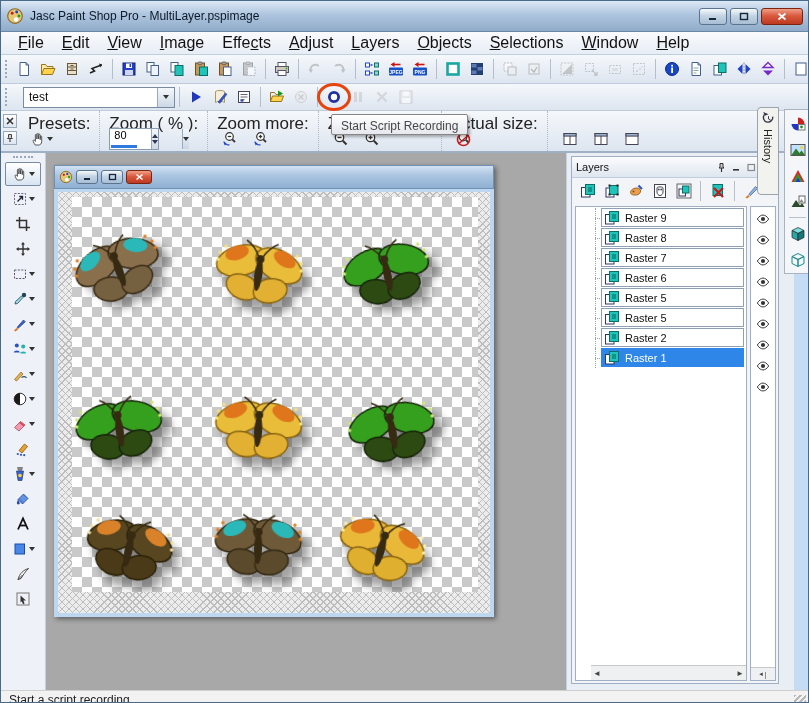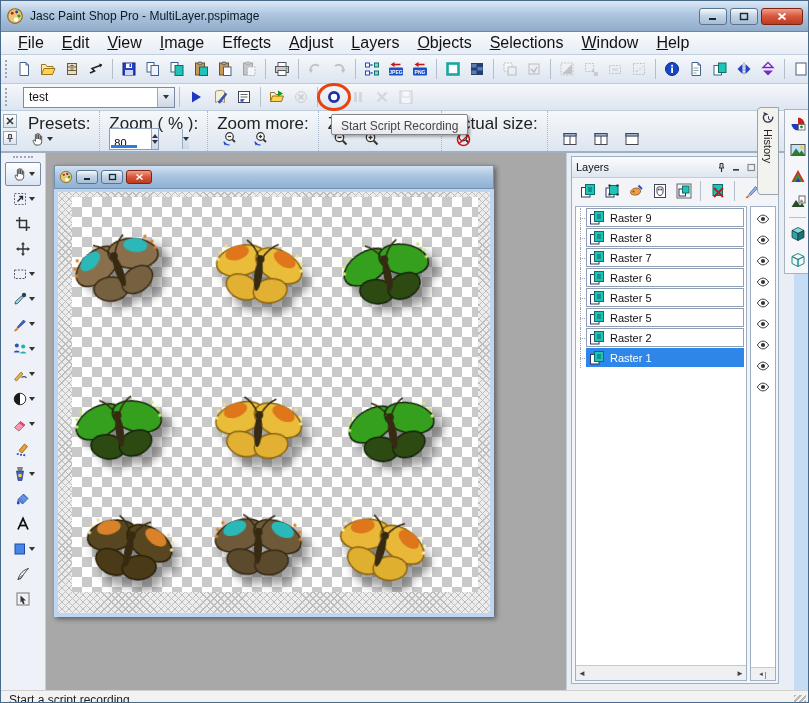--- a/index.html
+++ b/index.html
@@ -40,21 +40,21 @@
  display:flex;position:relative;box-sizing:border-box;}
 .to-side{width:18px;display:flex;flex-direction:column;align-items:center;padding-top:3px;gap:3px;}
 .to-side button{width:14px;height:14px;padding:0;border:1px solid #9ab;background:linear-gradient(#fff,#dde5f0);
  display:flex;align-items:center;justify-content:center;}
 .to-sec{padding:3px 9px 0 9px;}
 .to-sec + .to-sec{border-left:1px dotted #aab8c8;}
 .to-label{font-size:17px;color:#222;white-space:nowrap;height:13px;}
 .to-sec.no-label{padding-top:16px;}
 .to-controls{display:flex;align-items:center;gap:5px;margin-top:1px;}
 .to-controls .tb-btn{width:26px;height:22px;}
-.spin{position:relative;display:flex;width:48px;height:20px;border:1px solid #8a9ab0;background:#fff;align-items:flex-end;gap:24px;}
+.spin{position:relative;display:flex;width:48px;height:20px;border:1px solid #8a9ab0;background:#fff;align-items:flex-start;gap:24px;}
 .spin-val{flex:1;font-size:11px;padding-left:4px;}
 .spin-ud{width:12px;height:100%;display:flex;flex-direction:column;align-items:center;justify-content:center;gap:2px;
  background:linear-gradient(#f4f8fc,#ccd8e6);border-left:1px solid #9ab;}
 .ud{width:0;height:0;border-left:3px solid transparent;border-right:3px solid transparent;}
 .ud.up{border-bottom:4px solid #335;}
 .ud.down{border-top:4px solid #335;}
 .spin-dd{width:13px;height:100%;display:flex;align-items:center;justify-content:center;
  background:linear-gradient(#f4f8fc,#ccd8e6);border-left:1px solid #9ab;}
 .spin-bar{position:absolute;left:1px;bottom:1px;width:26px;height:3px;background:#2f7ae0;}
 
@@ -86,21 +86,21 @@
 .layers-palette{position:absolute;left:4px;top:3px;width:208px;height:528px;background:#f2f4f8;
  border:1px solid #9fb0c4;display:flex;flex-direction:column;box-sizing:border-box;}
 .lp-title{height:20px;flex:none;display:flex;align-items:center;padding:0 4px;
  background:linear-gradient(#fbfcfe,#dfe6ef);border-bottom:1px solid #c2cedd;font-size:11px;color:#111;}
 .lp-title-text{flex:1;}
 .lp-tbtn{width:15px;height:15px;padding:0;border:0;background:transparent;display:flex;align-items:center;
  justify-content:center;font-size:10px;color:#223;}
 .lp-toolbar{height:26px;flex:none;display:flex;align-items:center;gap:1px;padding:0 4px;}
 .lp-toolbar .tb-btn{width:23px;height:23px;}
 .lp-body{flex:1;display:flex;padding:2px 2px 2px 3px;gap:3px;min-height:0;}
-.lp-list{flex:1;background:#fff;border:1px solid #9fb0c4;display:flex;flex-direction:column;overflow:hidden;}
+.lp-list{flex:1;background:#fff;border:1px solid #9fb0c4;display:flex;flex-direction:column;overflow:hidden;padding-left:15px;}
 .lp-rows{flex:1;padding-top:1px;}
 .lp-row{height:20px;display:flex;align-items:stretch;}
 .tree{width:10px;position:relative;flex:none;}
 .tree::before{content:"";position:absolute;left:4px;top:0;bottom:0;border-left:1px dotted #9aa4b2;}
 .tree::after{content:"";position:absolute;left:4px;top:50%;width:5px;border-top:1px dotted #9aa4b2;}
 .lrow-box{flex:1;border:1px solid #8fa0b4;margin:0 2px 1px 0;display:flex;align-items:center;background:#fff;}
 .lp-row.selected .lrow-box{background:#2e86e8;border-color:#2e86e8;}
 .lp-row.selected .lname{color:#fff;}
 .lbadge{width:16px;height:16px;margin-left:2px;display:flex;}
 .lname{font-size:11px;color:#111;margin-left:5px;}

